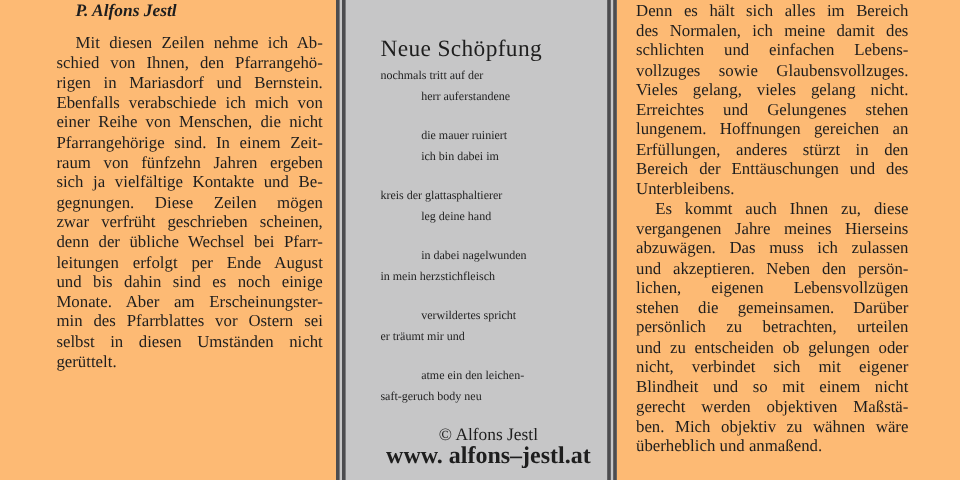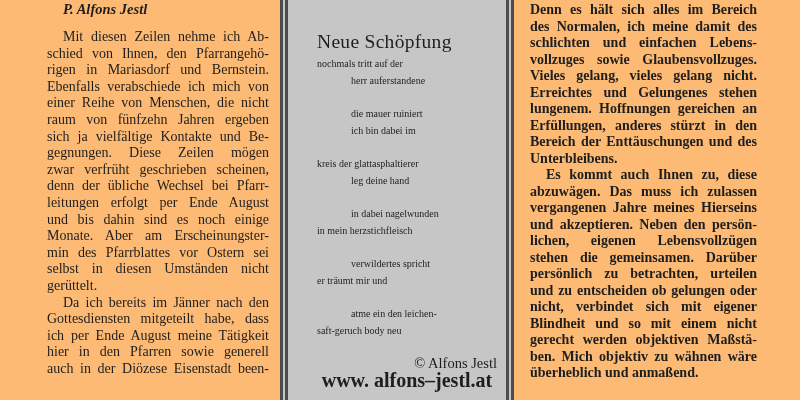--- a/index.html
+++ b/index.html
@@ -12,70 +12,64 @@
   .rightcol{position:absolute;left:530px;top:2px;width:227px;}
   .author{
     font-weight:bold;font-style:italic;font-size:14.5px;line-height:17px;
     padding-left:16px;margin-bottom:11px;
   }
   .line{
     font-size:14px;line-height:16.6px;
     text-align:justify;text-align-last:justify;
     white-space:normal;
   }
-  .rightcol .line{line-height:16.5px;font-weight:bold;}
+  .rightcol .line{line-height:16.5px;}
   .line.pend{text-align-last:left;}
   .line.find{text-indent:16px;}
   
   .poembox{
     position:absolute;left:280px;top:0;width:234px;height:400px;
     box-sizing:border-box;background:#c6c6c7;
     border-left:8px double #4c4c4f;border-right:8px double #4c4c4f;
     padding:31px 10px 0 29px;
   }
   .poemtitle{font-size:19.5px;line-height:22px;margin-bottom:2px;letter-spacing:0.3px;}
   .stanza{margin-bottom:16px;}
   .pline{font-size:10px;line-height:17px;white-space:nowrap;}
   .pline.ind{padding-left:34px;}
   .poemfoot{margin-top:3px;width:180px;text-align:center;}
-  .copyright{font-size:14.5px;line-height:17px;text-align:right;}
+  .copyright{font-size:14.5px;line-height:17px;}
   .website{font-size:20px;line-height:17px;font-weight:bold;}
 </style>
 </head>
 <body>
 
 <div class="page">
 
   <div class="leftcol">
     <div class="author">P. Alfons Jestl</div>
     <div id="left-paras">
         <div>
           <div class="line find">Mit diesen Zeilen nehme ich Ab-</div>
           <div class="line">schied von Ihnen, den Pfarrangehö-</div>
           <div class="line">rigen in Mariasdorf und Bernstein.</div>
           <div class="line">Ebenfalls verabschiede ich mich von</div>
           <div class="line">einer Reihe von Menschen, die nicht</div>
+          <div class="line">Pfarrangehörige sind. In einem Zeit-</div>
           <div class="line">raum von fünfzehn Jahren ergeben</div>
           <div class="line">sich ja vielfältige Kontakte und Be-</div>
           <div class="line">gegnungen. Diese Zeilen mögen</div>
           <div class="line">zwar verfrüht geschrieben scheinen,</div>
           <div class="line">denn der übliche Wechsel bei Pfarr-</div>
           <div class="line">leitungen erfolgt per Ende August</div>
           <div class="line">und bis dahin sind es noch einige</div>
           <div class="line">Monate. Aber am Erscheinungster-</div>
           <div class="line">min des Pfarrblattes vor Ostern sei</div>
           <div class="line">selbst in diesen Umständen nicht</div>
           <div class="line pend">gerüttelt.</div>
-        </div>
-        <div>
-          <div class="line find">Da ich bereits im Jänner nach den</div>
-          <div class="line">Gottesdiensten mitgeteilt habe, dass</div>
-          <div class="line">ich per Ende August meine Tätigkeit</div>
-          <div class="line">hier in den Pfarren sowie generell</div>
-          <div class="line">auch in der Diözese Eisenstadt been-</div>
         </div>
       </div>
   </div>
 
   <div class="poembox">
     <div class="poemtitle">Neue Schöpfung</div>
     <div id="poem-stanzas">
         <div class="stanza">
           <div class="pline">nochmals tritt auf der</div>
           <div class="pline ind">herr auferstandene</div>
@@ -116,22 +110,22 @@
           <div class="line">vollzuges sowie Glaubensvollzuges.</div>
           <div class="line">Vieles gelang, vieles gelang nicht.</div>
           <div class="line">Erreichtes und Gelungenes stehen</div>
           <div class="line">lungenem. Hoffnungen gereichen an</div>
           <div class="line">Erfüllungen, anderes stürzt in den</div>
           <div class="line">Bereich der Enttäuschungen und des</div>
           <div class="line pend">Unterbleibens.</div>
         </div>
         <div>
           <div class="line find">Es kommt auch Ihnen zu, diese</div>
+          <div class="line">vergangenen Jahre meines Hierseins</div>
           <div class="line">abzuwägen. Das muss ich zulassen</div>
-          <div class="line">vergangenen Jahre meines Hierseins</div>
           <div class="line">und akzeptieren. Neben den persön-</div>
           <div class="line">lichen, eigenen Lebensvollzügen</div>
           <div class="line">stehen die gemeinsamen. Darüber</div>
           <div class="line">persönlich zu betrachten, urteilen</div>
           <div class="line">und zu entscheiden ob gelungen oder</div>
           <div class="line">nicht, verbindet sich mit eigener</div>
           <div class="line">Blindheit und so mit einem nicht</div>
           <div class="line">gerecht werden objektiven Maßstä-</div>
           <div class="line">ben. Mich objektiv zu wähnen wäre</div>
           <div class="line pend">überheblich und anmaßend.</div>

